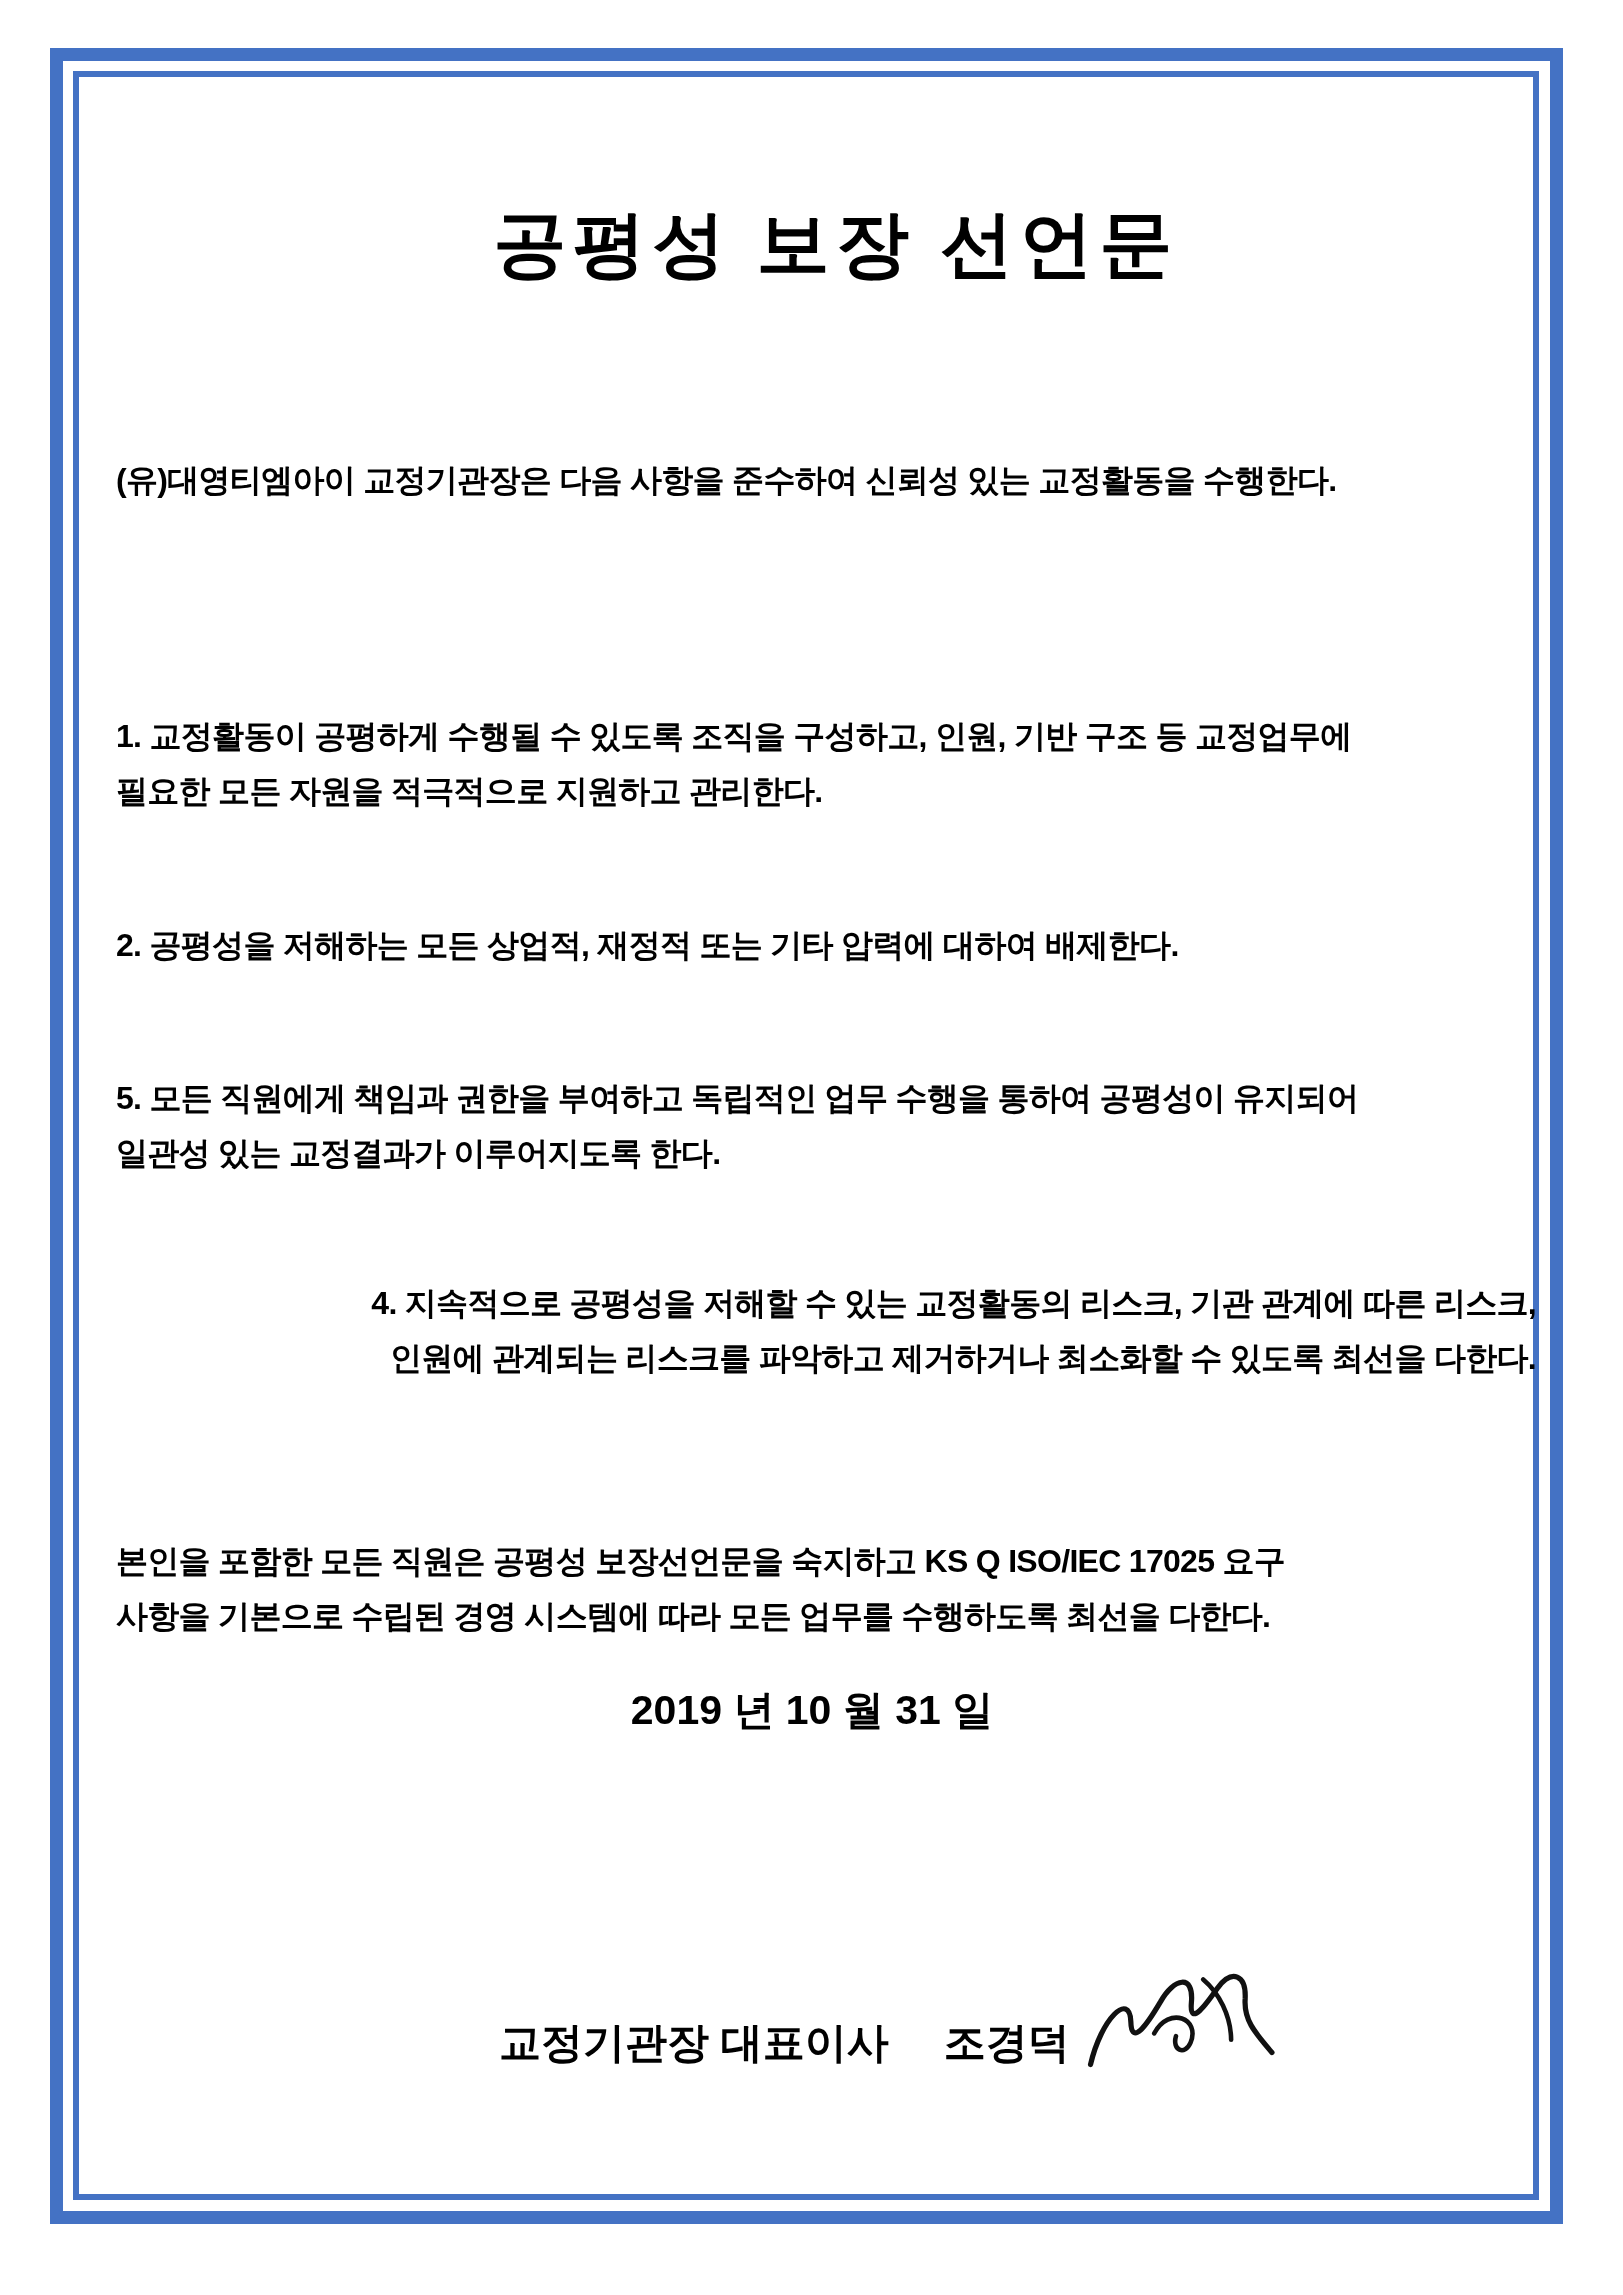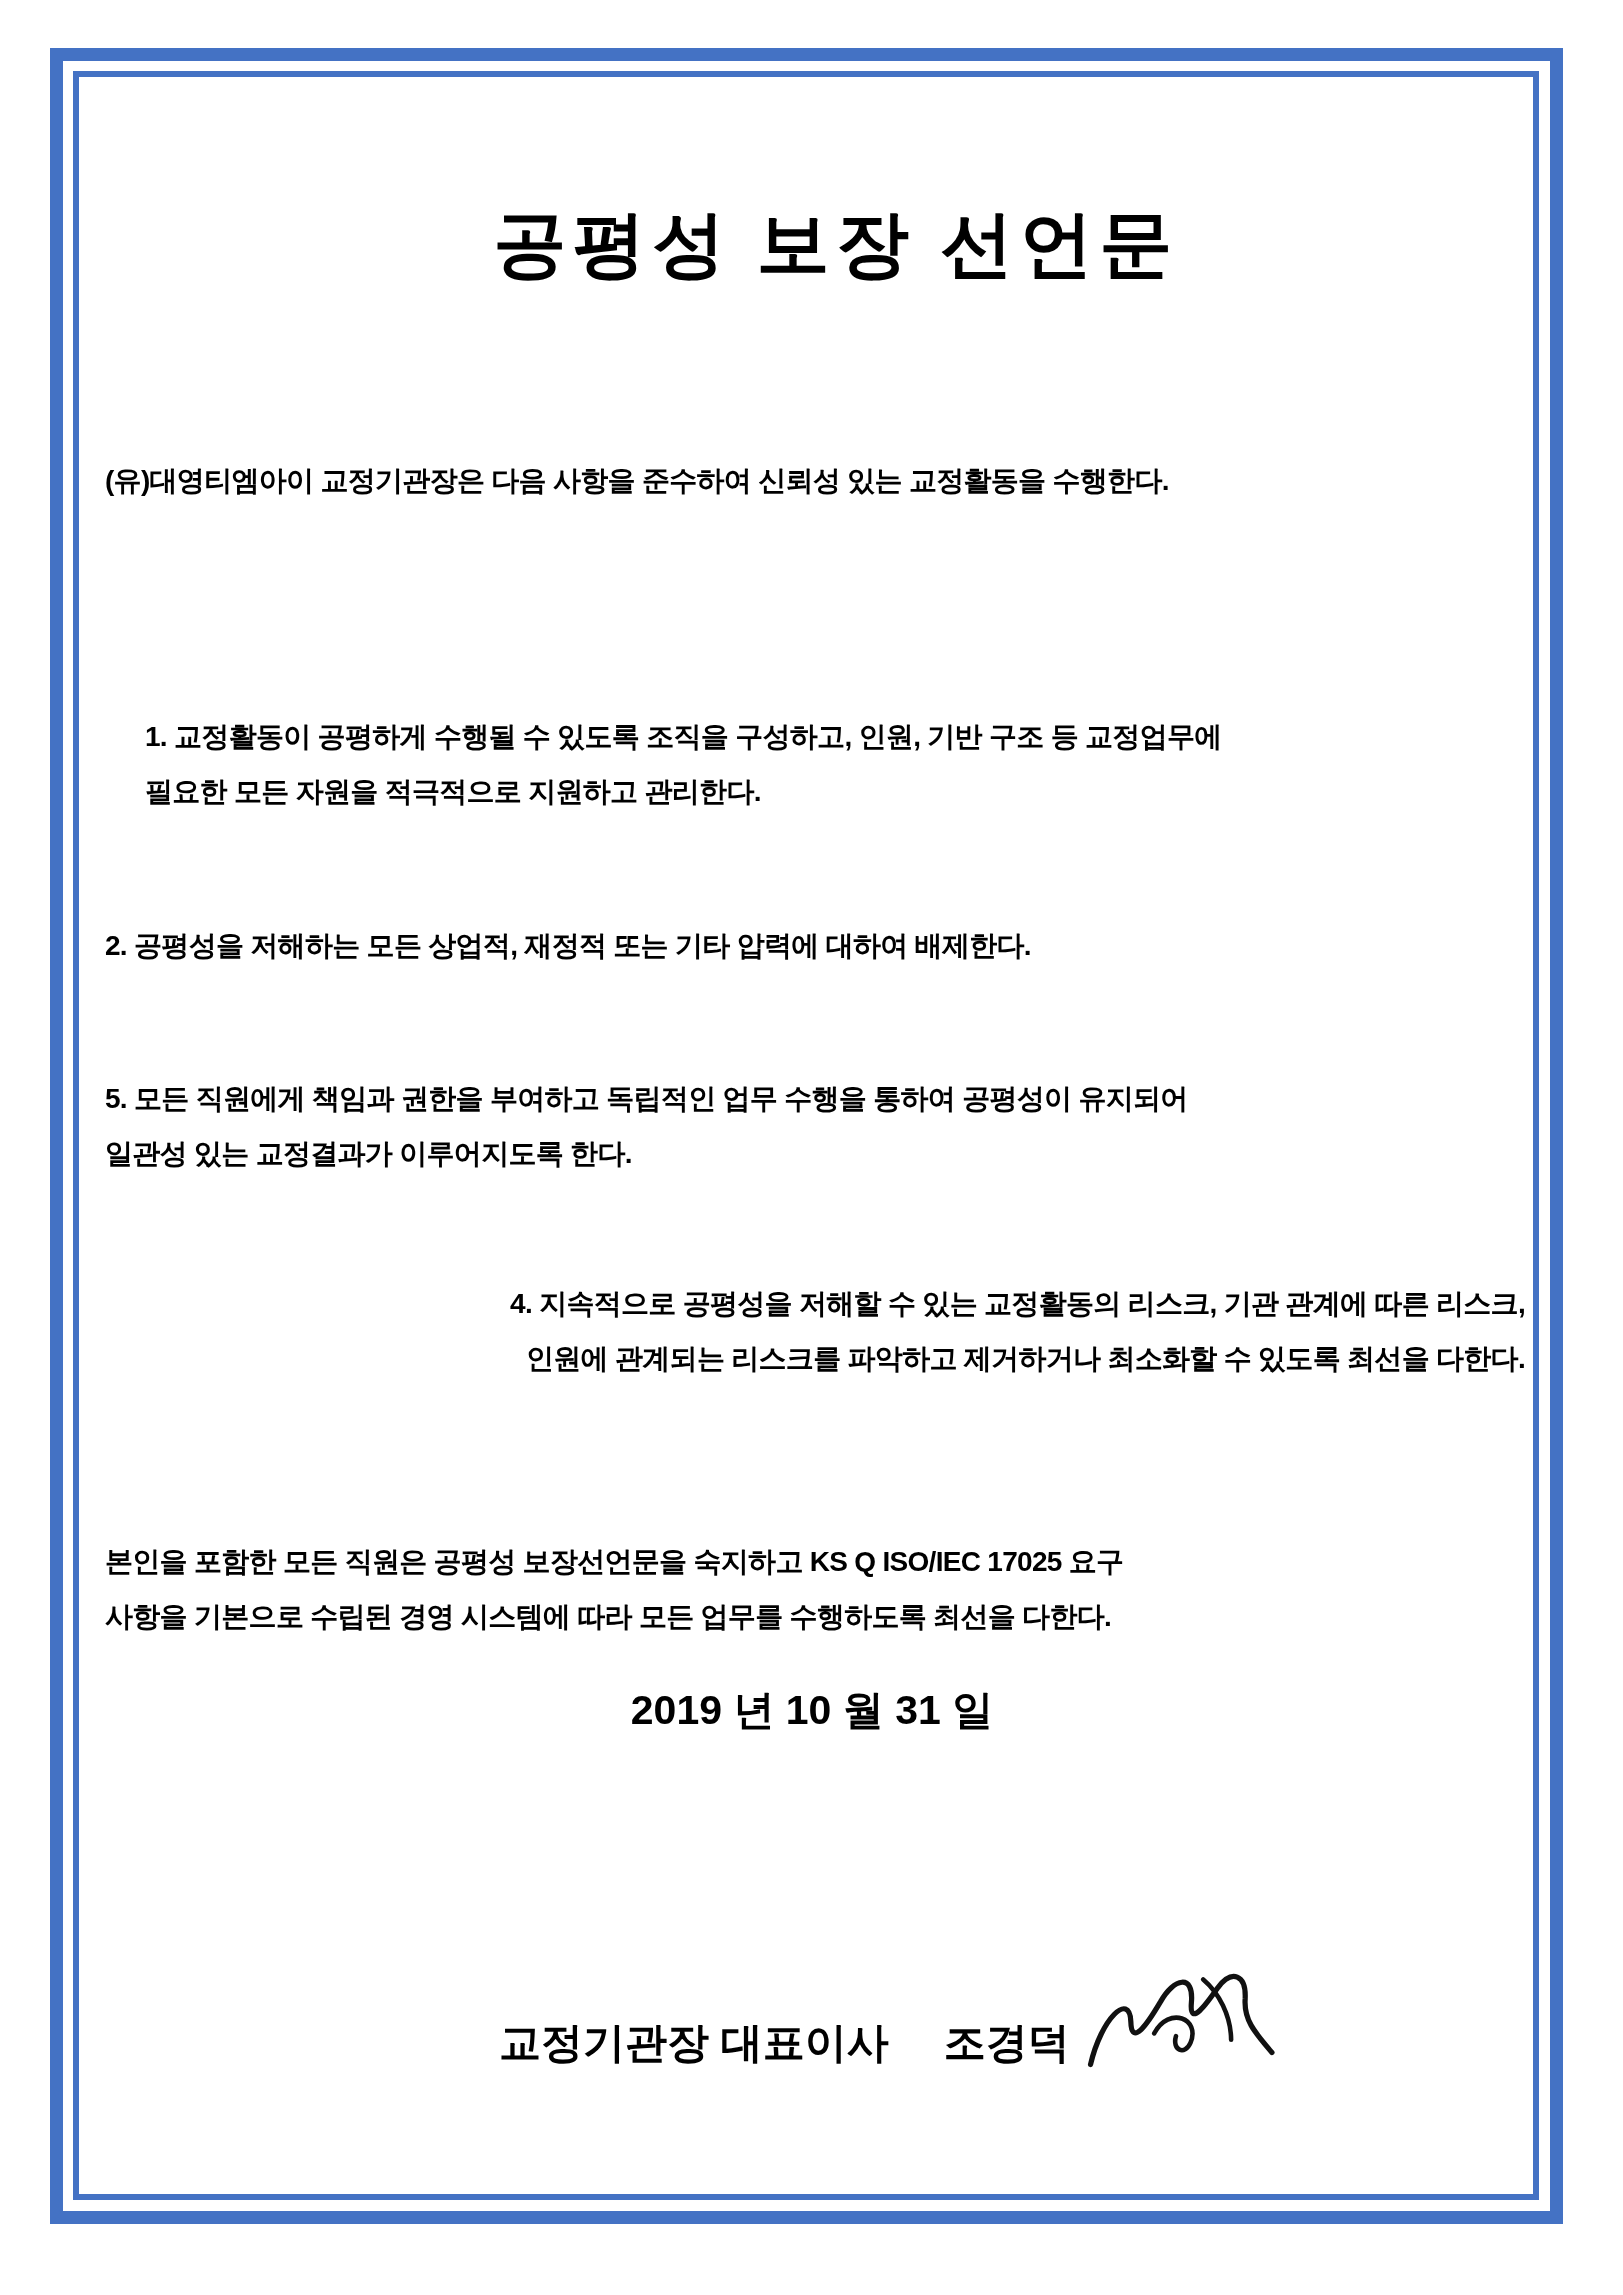--- a/index.html
+++ b/index.html
@@ -30,30 +30,30 @@
     text-align:center;
     font-family:"Liberation Serif", serif;
     font-weight:700;
     font-size:73px;
     letter-spacing:6.5px;
     white-space:nowrap;
     margin-left:24px;
   }
 
   .para {
-    position:absolute; left:105px; width:1420px;
+    position:absolute; left:116px; width:1420px;
     font-weight:700;
-    font-size:28px;
+    font-size:32px;
     line-height:55px;
     letter-spacing:-0.7px;
     white-space:pre-wrap;
     text-align:left;
   }
   .p-intro   { top:453px;  }
-  .p-item1   { top:709px;margin-left:40px; }
+  .p-item1   { top:709px; }
   .p-item2   { top:918px; }
   .p-item3   { top:1071px; }
   .p-item4   { top:1276px;text-align:right; }
   .p-closing { top:1534px; }
 
   .date-line {
     position:absolute; left:0; top:1683px; width:1624px;
     text-align:center;
     font-weight:700;
     font-size:41px;

